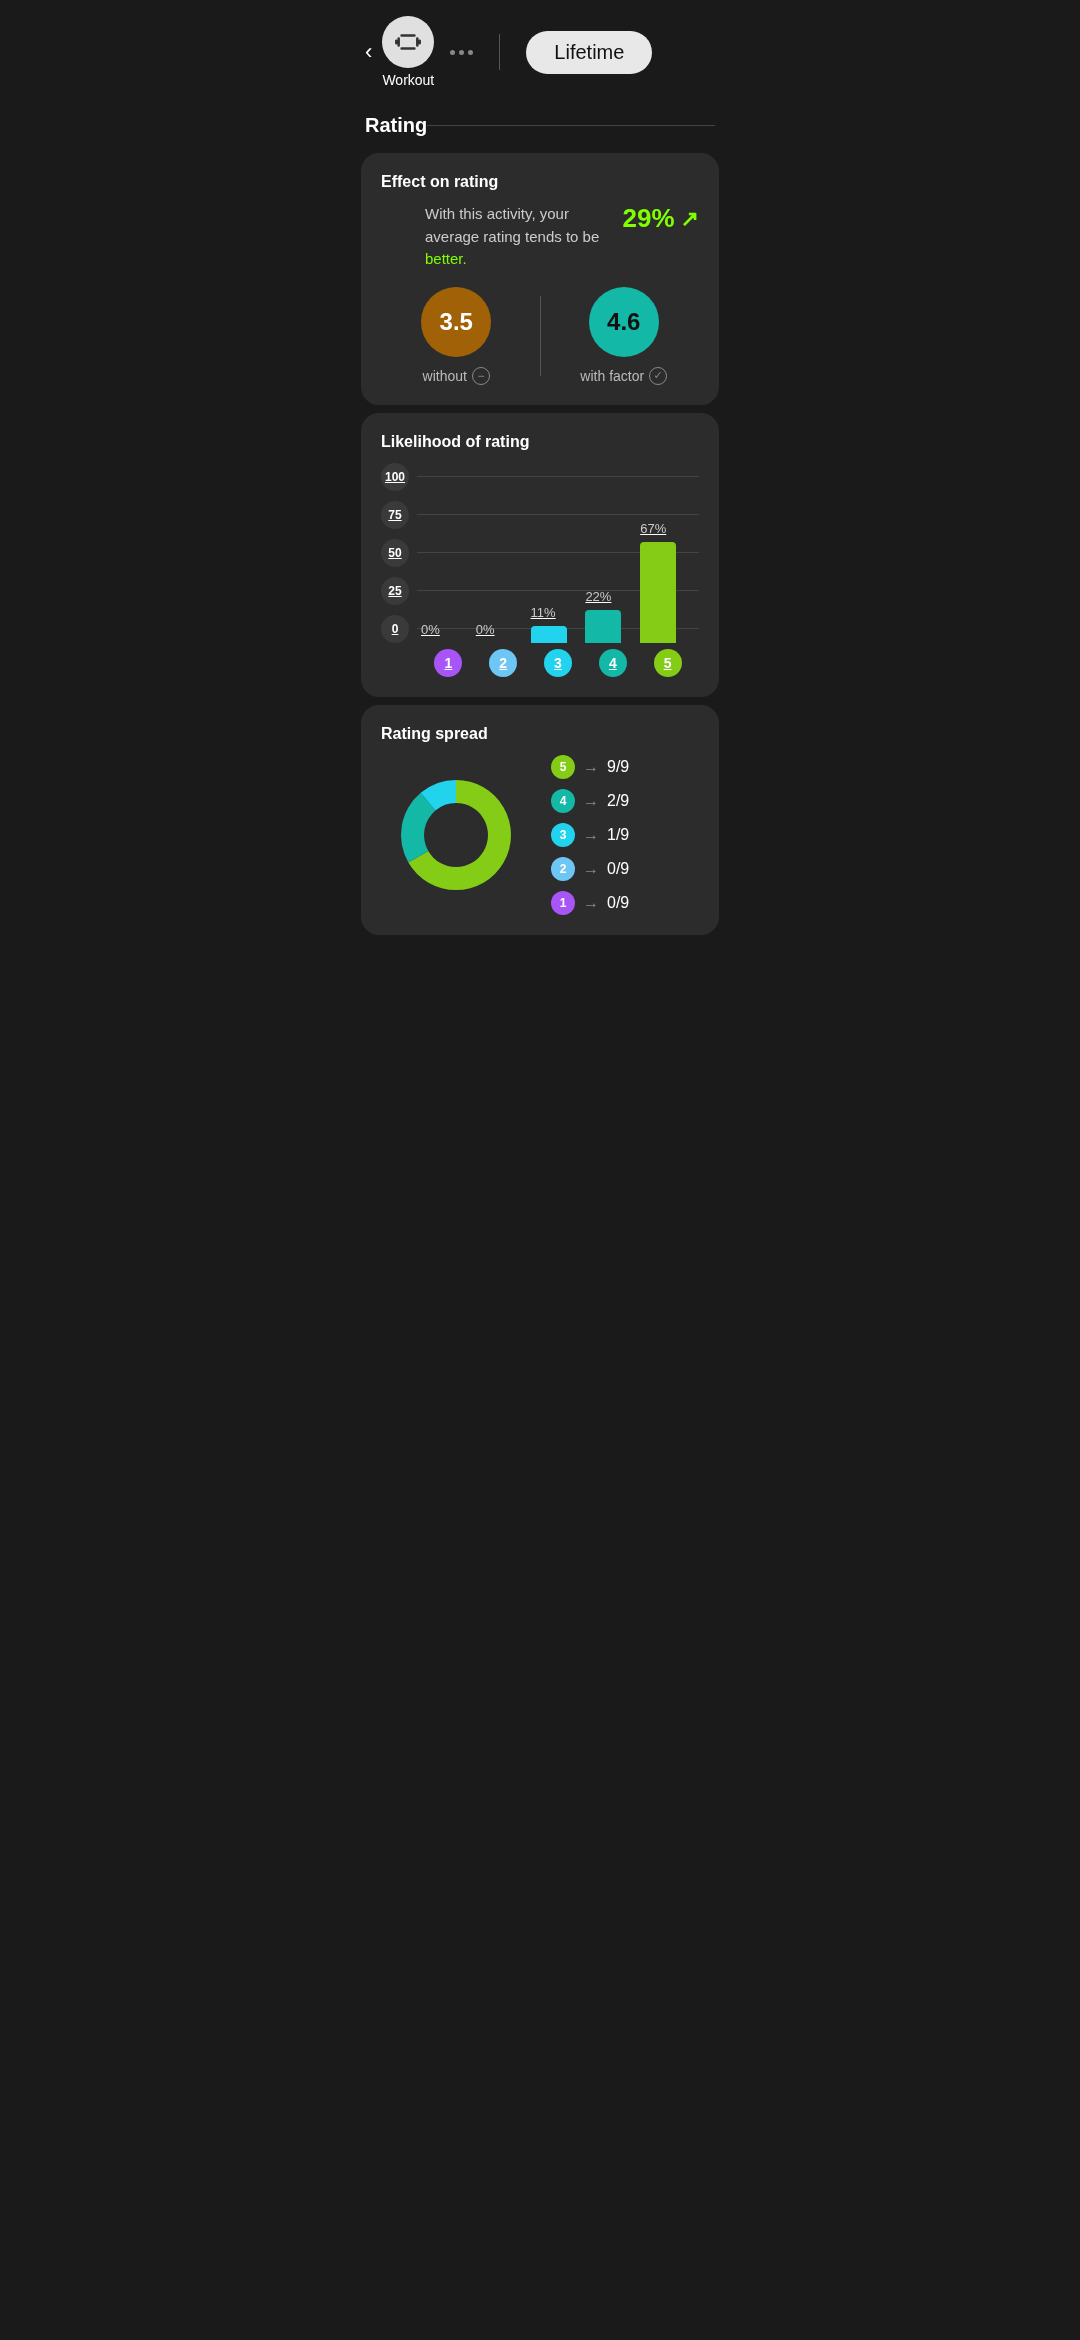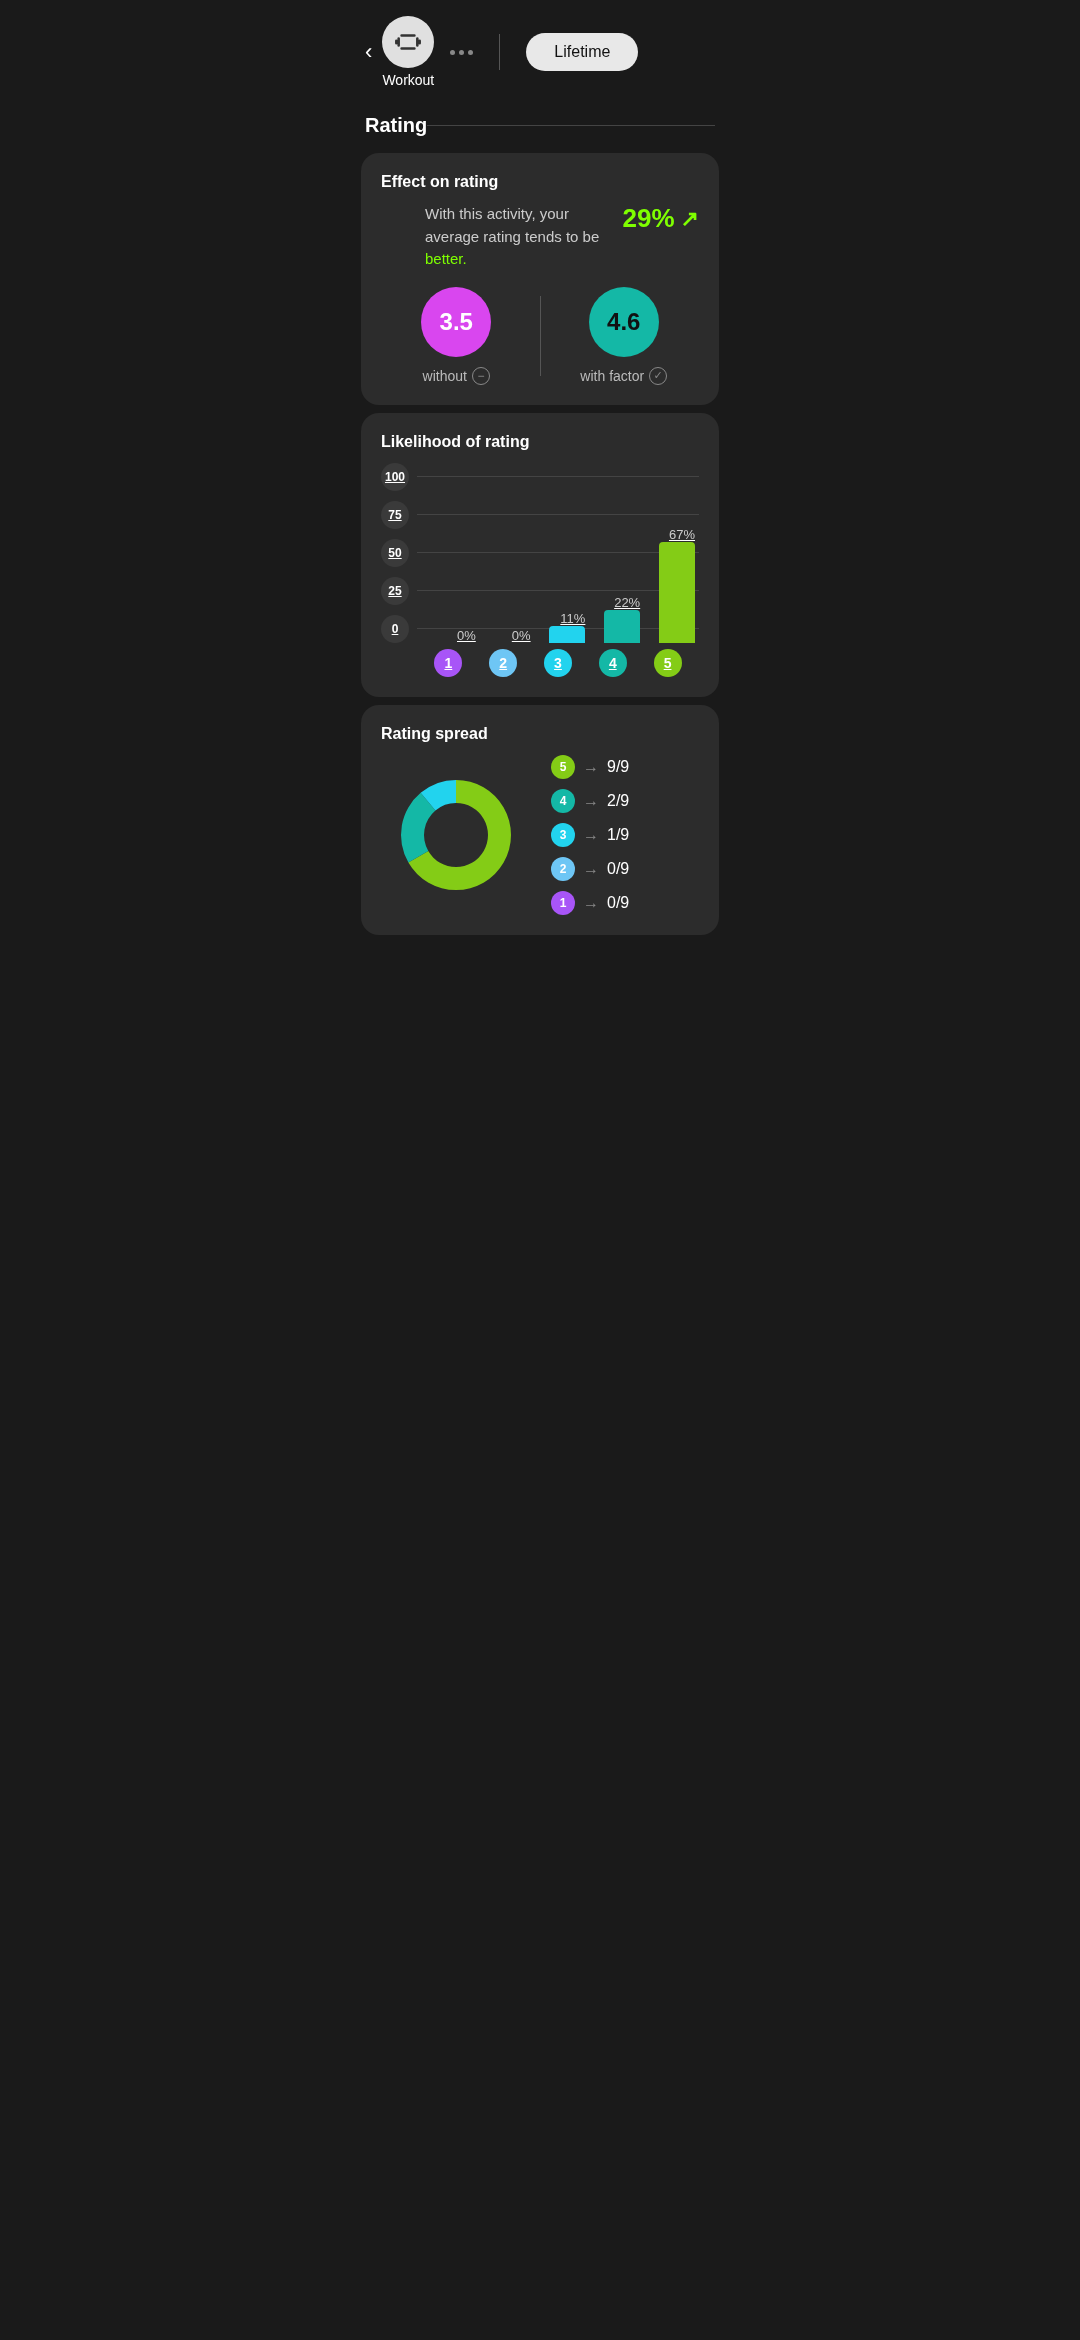--- a/index.html
+++ b/index.html
@@ -75,21 +75,21 @@
       height: 36px;
       background: #555;
       margin: 0 14px;
     }
     .lifetime-btn {
       background: #e8e8e8;
       color: #111;
       border: none;
       border-radius: 24px;
       padding: 10px 28px;
-      font-size: 16px;
+      font-size: 20px;
       font-weight: 500;
       cursor: pointer;
     }
     .section-header {
       padding: 16px 20px 8px 20px;
       display: flex;
       align-items: center;
     }
     .section-title {
       font-size: 20px;
@@ -157,21 +157,21 @@
       height: 70px;
       border-radius: 50%;
       display: flex;
       align-items: center;
       justify-content: center;
       font-size: 24px;
       font-weight: 700;
       color: #fff;
     }
     .rating-circle.green {
-      background: #d946ef;
+      background: #a16207;
     }
     .rating-circle.bright-green {
       background: #14b8a6;
       color: #111;
     }
     .rating-label {
       color: #bbb;
       font-size: 14px;
       display: flex;
       align-items: center;
@@ -226,21 +226,22 @@
       height: 160px;
       margin-top: -160px;
       margin-left: 36px;
       padding: 0 4px;
       position: relative;
       z-index: 2;
     }
     .bar-col {
       display: flex;
       flex-direction: column;
-      align-items: flex-end;
+      align-items: flex-start;
+      gap: 6px;
       flex: 1;
     }
     .bar-pct {
       font-size: 13px;
       color: #ccc;
       font-weight: 500;
     }
     .bar {
       width: 36px;
       border-radius: 4px 4px 0 0;

